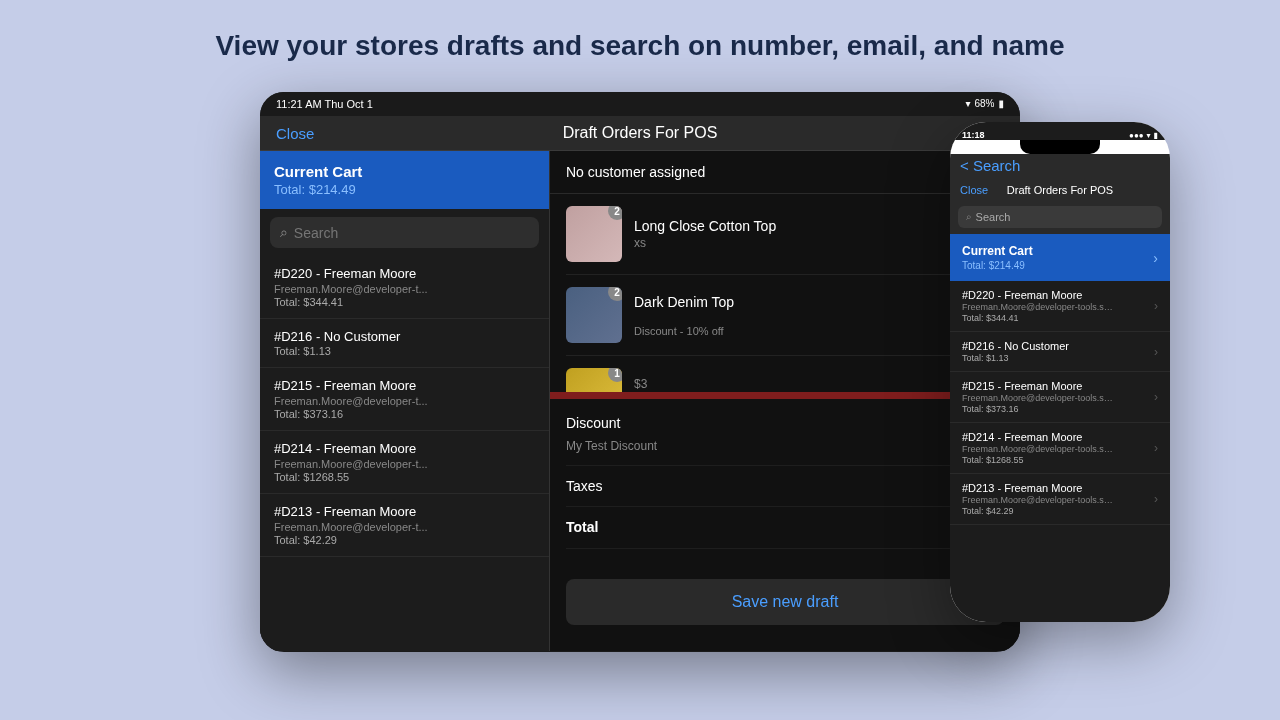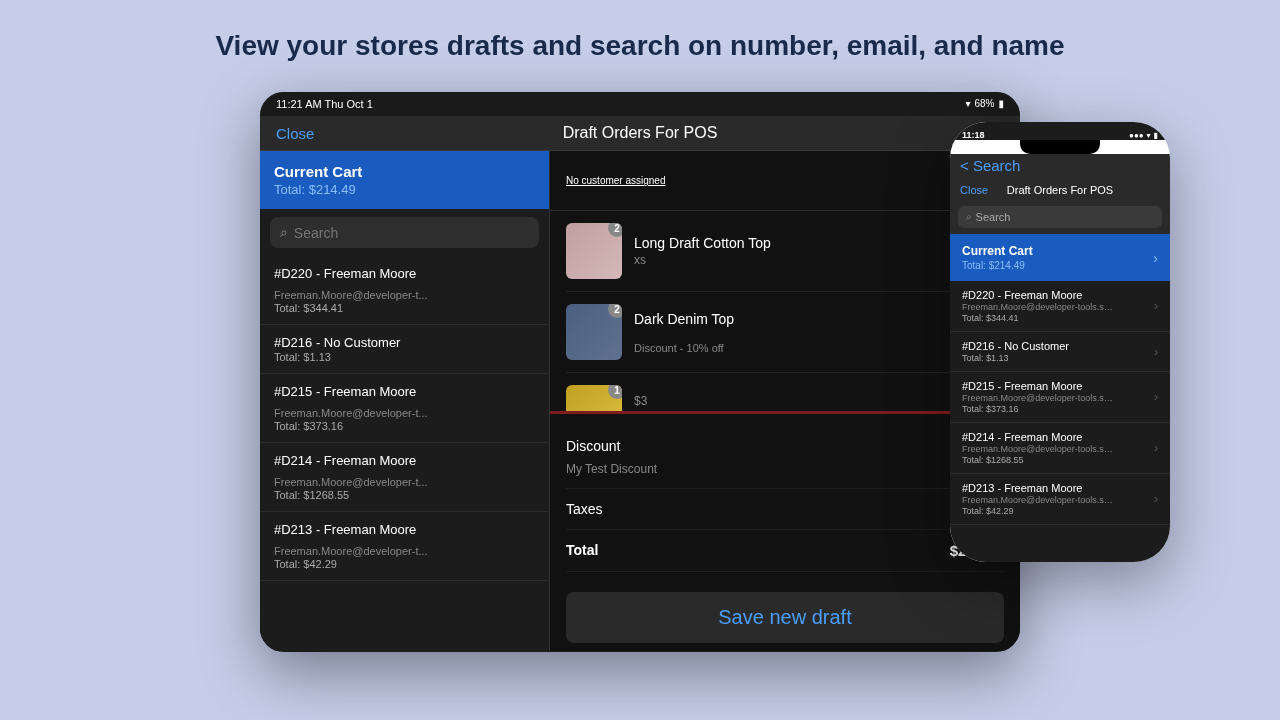--- a/index.html
+++ b/index.html
@@ -149,47 +149,46 @@
       cursor: pointer;
     }
     .draft-item .draft-id {
       color: #ffffff;
       font-size: 13px;
       font-weight: 500;
     }
     .draft-item .draft-email {
       color: #888;
       font-size: 11px;
-      margin-top: 8px;
+      margin-top: 2px;
       white-space: nowrap;
       overflow: hidden;
       text-overflow: ellipsis;
     }
     .draft-item .draft-total {
       color: #aaa;
       font-size: 11px;
       margin-top: 1px;
     }
 
     
     .tablet-content {
       flex: 1;
       background: #111;
       display: flex;
       flex-direction: column;
       overflow: hidden;
     }
 
     .no-customer {
-      padding: 24px 16px;
-      color: #ffffff;
-      font-size: 10px;
+      padding: 13px 16px;
+      color: #ffffff;
+      font-size: 14px;
       font-weight: 500;
       border-bottom: 1px solid #2a2a2a;
-      text-decoration: underline;
     }
 
     .order-items {
       flex: 1;
       overflow-y: auto;
       padding: 0 16px;
     }
 
     .order-item {
       display: flex;
@@ -254,22 +253,22 @@
       font-weight: 500;
     }
     .item-original-price {
       color: #888;
       font-size: 12px;
       text-decoration: line-through;
       margin-top: 2px;
     }
 
     .order-totals {
-      padding: 12px 16px;
-      border-top: 3px solid #7f1d1d;
+      padding: 4px 16px;
+      border-top: 7px solid #7f1d1d;
     }
     .total-row {
       display: flex;
       justify-content: space-between;
       padding: 12px 0;
       border-bottom: 1px solid #1e1e1e;
     }
     .total-label {
       color: #ffffff;
       font-size: 14px;
@@ -286,37 +285,37 @@
     }
     .total-row.grand-total .total-label {
       font-weight: 600;
     }
     .total-row.grand-total .total-amount {
       font-size: 15px;
       font-weight: 600;
     }
 
     .save-draft-btn {
-      margin: 8px 16px;
+      margin: 26px 16px;
       background: #2a2a2a;
       border: none;
       border-radius: 8px;
       padding: 14px;
       color: #4a9eff;
-      font-size: 20px;
+      font-size: 16px;
       font-weight: 500;
       cursor: pointer;
       width: calc(100% - 32px);
       text-align: center;
     }
 
     
     .phone {
       width: 220px;
-      height: 440px;
+      height: 500px;
       background: #ffffff;
       border-radius: 36px;
       position: absolute;
       right: 110px;
       top: 40px;
       box-shadow: 0 20px 60px rgba(0,0,0,0.35);
       overflow: hidden;
       z-index: 2;
       padding: 0;
     }
@@ -521,21 +520,21 @@
       <div class="tablet-content">
 
         <div class="no-customer">No customer assigned</div>
 
         <div class="order-items" id="tablet-order-items">
             <div class="order-item">
     <div class="item-image img-shirt">
       <div class="badge">2</div>
     </div>
     <div class="item-details">
-      <div class="item-name">Long Draft Cotton Top</div>
+      <div class="item-name">Long Close Cotton Top</div>
       <div class="item-variant">xs</div>
 
     </div>
     <div class="item-price-col">
       <div class="item-price">140.00</div>
 
     </div>
   </div>
             <div class="order-item">
     <div class="item-image img-denim">

